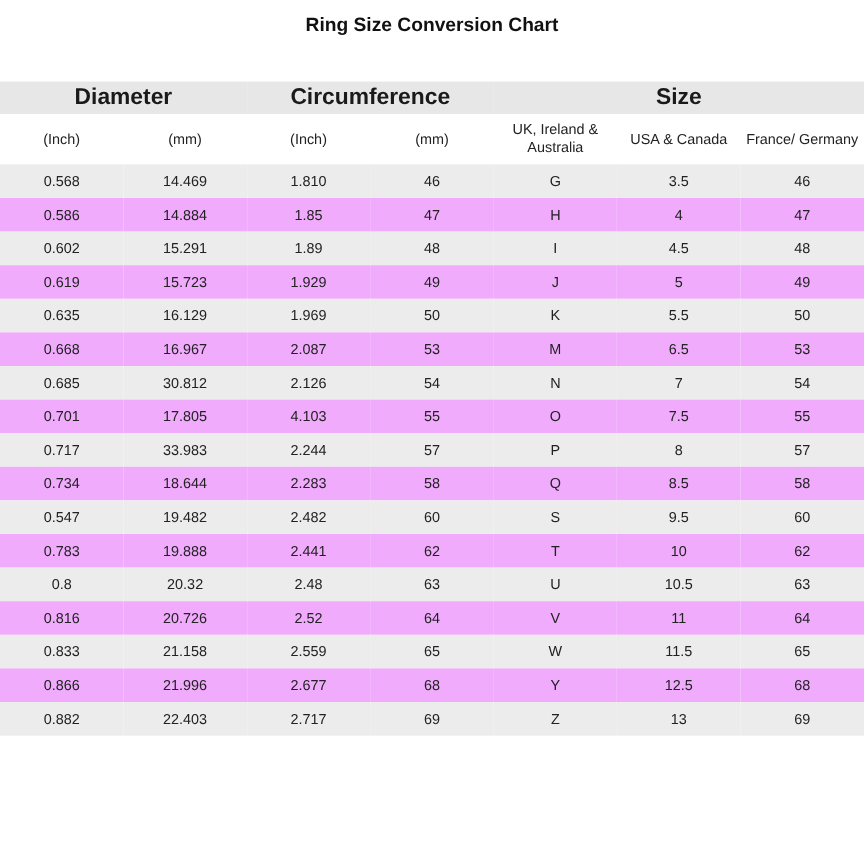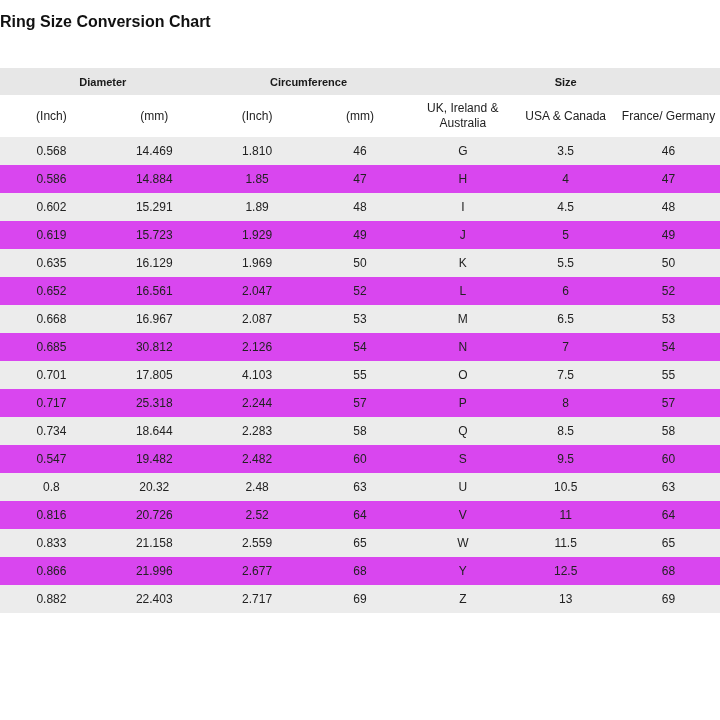--- a/index.html
+++ b/index.html
@@ -16,53 +16,54 @@
     width: 720px;
     height: 720px;
     box-sizing: border-box;
   }
   h1.page-title {
     margin: 0;
     padding-top: 12px;
     font-size: 16px;
     line-height: 19px;
     font-weight: bold;
+    text-align: center;
     color: #111111;
   }
   table.conversion-table {
     width: 720px;
     border-collapse: collapse;
     table-layout: fixed;
     margin-top: 37px;
   }
   table.conversion-table col { width: 14.2857%; }
   table.conversion-table th,
   table.conversion-table td {
     text-align: center;
     vertical-align: middle;
     padding: 0 2px;
     font-size: 12px;
     font-weight: normal;
   }
   tr.group-row th {
     background: #e7e7e7;
     height: 27px;
-    font-size: 11px;
+    font-size: 19px;
     font-weight: bold;
     color: #1a1a1a;
   }
   tr.sub-row th {
     background: #ffffff;
     height: 42px;
     line-height: 15px;
     font-size: 12px;
     font-weight: normal;
     color: #222222;
   }
-  tbody tr { height: 28px; background: #d946ef; }
+  tbody tr { height: 28px; background: #f0abfc; }
   tbody tr:nth-child(odd) { background: #ececec; }
   tbody td { color: #222222; }
 </style>
 </head>
 <body>
 
 <div class="page">
   <h1 class="page-title">Ring Size Conversion Chart</h1>
   <table class="conversion-table">
     <colgroup>
@@ -130,29 +131,20 @@
         <tr>
           <td>0.635</td>
           <td>16.129</td>
           <td>1.969</td>
           <td>50</td>
           <td>K</td>
           <td>5.5</td>
           <td>50</td>
         </tr>
         <tr>
-          <td>0.652</td>
-          <td>16.561</td>
-          <td>2.047</td>
-          <td>52</td>
-          <td>L</td>
-          <td>6</td>
-          <td>52</td>
-        </tr>
-        <tr>
           <td>0.668</td>
           <td>16.967</td>
           <td>2.087</td>
           <td>53</td>
           <td>M</td>
           <td>6.5</td>
           <td>53</td>
         </tr>
         <tr>
           <td>0.685</td>
@@ -167,21 +159,21 @@
           <td>0.701</td>
           <td>17.805</td>
           <td>4.103</td>
           <td>55</td>
           <td>O</td>
           <td>7.5</td>
           <td>55</td>
         </tr>
         <tr>
           <td>0.717</td>
-          <td>25.318</td>
+          <td>33.983</td>
           <td>2.244</td>
           <td>57</td>
           <td>P</td>
           <td>8</td>
           <td>57</td>
         </tr>
         <tr>
           <td>0.734</td>
           <td>18.644</td>
           <td>2.283</td>
@@ -193,20 +185,29 @@
         <tr>
           <td>0.547</td>
           <td>19.482</td>
           <td>2.482</td>
           <td>60</td>
           <td>S</td>
           <td>9.5</td>
           <td>60</td>
         </tr>
         <tr>
+          <td>0.783</td>
+          <td>19.888</td>
+          <td>2.441</td>
+          <td>62</td>
+          <td>T</td>
+          <td>10</td>
+          <td>62</td>
+        </tr>
+        <tr>
           <td>0.8</td>
           <td>20.32</td>
           <td>2.48</td>
           <td>63</td>
           <td>U</td>
           <td>10.5</td>
           <td>63</td>
         </tr>
         <tr>
           <td>0.816</td>

